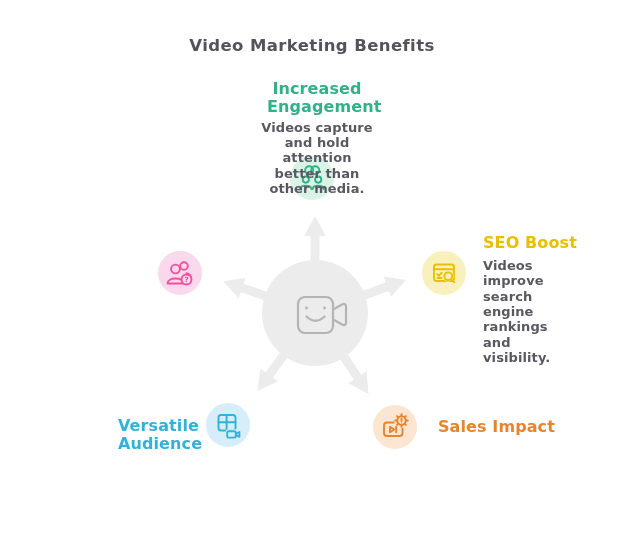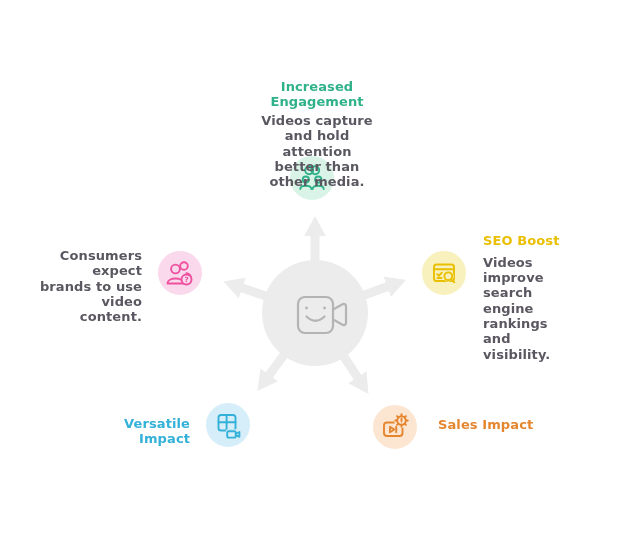--- a/index.html
+++ b/index.html
@@ -14,21 +14,21 @@
   .hub-svg{position:absolute;left:195px;top:205px;}
   .node{position:absolute;}
   .bubble{
     position:absolute;border-radius:50%;width:50px;height:50px;
     background:var(--bubble);border:3px solid #fff;box-sizing:border-box;
     display:flex;align-items:center;justify-content:center;color:var(--accent);
   }
   .bubble svg{display:block;}
   .textblock{position:absolute;}
   .heading{
-    font-size:13px;font-weight:800;line-height:1.12;color:var(--accent);
+    font-size:16px;font-weight:800;line-height:1.12;color:var(--accent);
     letter-spacing:.1px;
   }
   .desc{
     font-size:13px;font-weight:700;line-height:1.18;color:var(--body-color,#5b5761);
     letter-spacing:.1px;
   }
   .align-center{text-align:center;}
   .align-right{text-align:right;}
   .align-left{text-align:left;}
   
@@ -44,20 +44,21 @@
   .tb-br .desc{max-width:126px;margin-top:5px;}
   .tb-bl{left:66px;top:417px;width:124px;}
   .tb-bl .heading{max-width:72px;margin-left:auto;}
   .tb-bl .desc{max-width:118px;margin-left:auto;margin-top:4px;}
 </style>
 </head>
 <body>
 
 <div class="canvas">
 
+  <div class="title">Video Marketing Benefits</div>
 
   <svg class="hub-svg" width="240" height="200" viewBox="0 0 240 200">
     <g fill="var(--hub-color,#ececec)" stroke="#ffffff" stroke-width="2" stroke-linejoin="round">
       <path transform="translate(120,108) rotate(-90)" d="M36,-5.5 L76,-5.5 L76,-12.5 L99,0 L76,12.5 L76,5.5 L36,5.5 Z"></path>
       <path transform="translate(120,108) rotate(-20)" d="M36,-5.5 L76,-5.5 L76,-12.5 L99,0 L76,12.5 L76,5.5 L36,5.5 Z"></path>
       <path transform="translate(120,108) rotate(-161)" d="M36,-5.5 L76,-5.5 L76,-12.5 L99,0 L76,12.5 L76,5.5 L36,5.5 Z"></path>
       <path transform="translate(120,108) rotate(56.5)" d="M36,-5.5 L76,-5.5 L76,-12.5 L99,0 L76,12.5 L76,5.5 L36,5.5 Z"></path>
       <path transform="translate(120,108) rotate(126.5)" d="M36,-5.5 L76,-5.5 L76,-12.5 L99,0 L76,12.5 L76,5.5 L36,5.5 Z"></path>
     </g>
     <circle cx="120" cy="108" r="53" fill="var(--hub-color,#ececec)"></circle>
@@ -135,33 +136,32 @@
       <svg width="32" height="32" viewBox="0 0 32 32" fill="none" stroke="currentColor" stroke-width="1.9" stroke-linecap="round" stroke-linejoin="round">
         <rect x="6.5" y="6" width="17" height="15.5" rx="2.6"></rect>
         <path d="M6.5,13.2 L23.5,13.2"></path>
         <path d="M14.6,6 L14.6,21.5"></path>
         <rect x="13.8" y="20.3" width="13" height="10" rx="2" fill="var(--bubble)" stroke="none"></rect>
         <rect x="15.2" y="22.2" width="8.6" height="6.4" rx="1.6"></rect>
         <path d="M23.8,24.6 L27.4,23 L27.4,27.8 L23.8,26.2"></path>
       </svg>
     </div>
     <div class="textblock tb-bl align-right">
-      <div class="heading">Versatile Impact</div>
+      <div class="heading">Versatile Audience</div>
     </div>
   </div>
 
   <div class="node" style="--accent: #ee519f; --bubble: #fad9ec;">
     <div class="bubble" style="left:155px;top:248px;">
       <svg width="32" height="32" viewBox="0 0 32 32" fill="none" stroke="currentColor" stroke-width="1.9" stroke-linecap="round" stroke-linejoin="round">
         <circle cx="20" cy="9" r="3.8"></circle>
         <path d="M22.5,16.2 C25.5,16.9 26.8,18.6 26.8,20.8"></path>
         <circle cx="11.5" cy="12" r="4.4" fill="var(--bubble)"></circle>
         <path d="M3.5,26.5 C3.5,19.8 19.5,19.8 19.5,26.5 Z" fill="var(--bubble)"></path>
         <circle cx="22.5" cy="22.5" r="5" fill="var(--bubble)"></circle>
         <text x="22.5" y="25.2" text-anchor="middle" font-size="7.2" font-weight="bold" fill="currentColor" stroke="none" font-family="DejaVu Sans, sans-serif">?</text>
       </svg>
     </div>
     <div class="textblock tb-left align-right">
-      <div class="desc">Consumers expect brands to use video content.</div>
     </div>
   </div>
 
 </div>
 
 </body></html>

